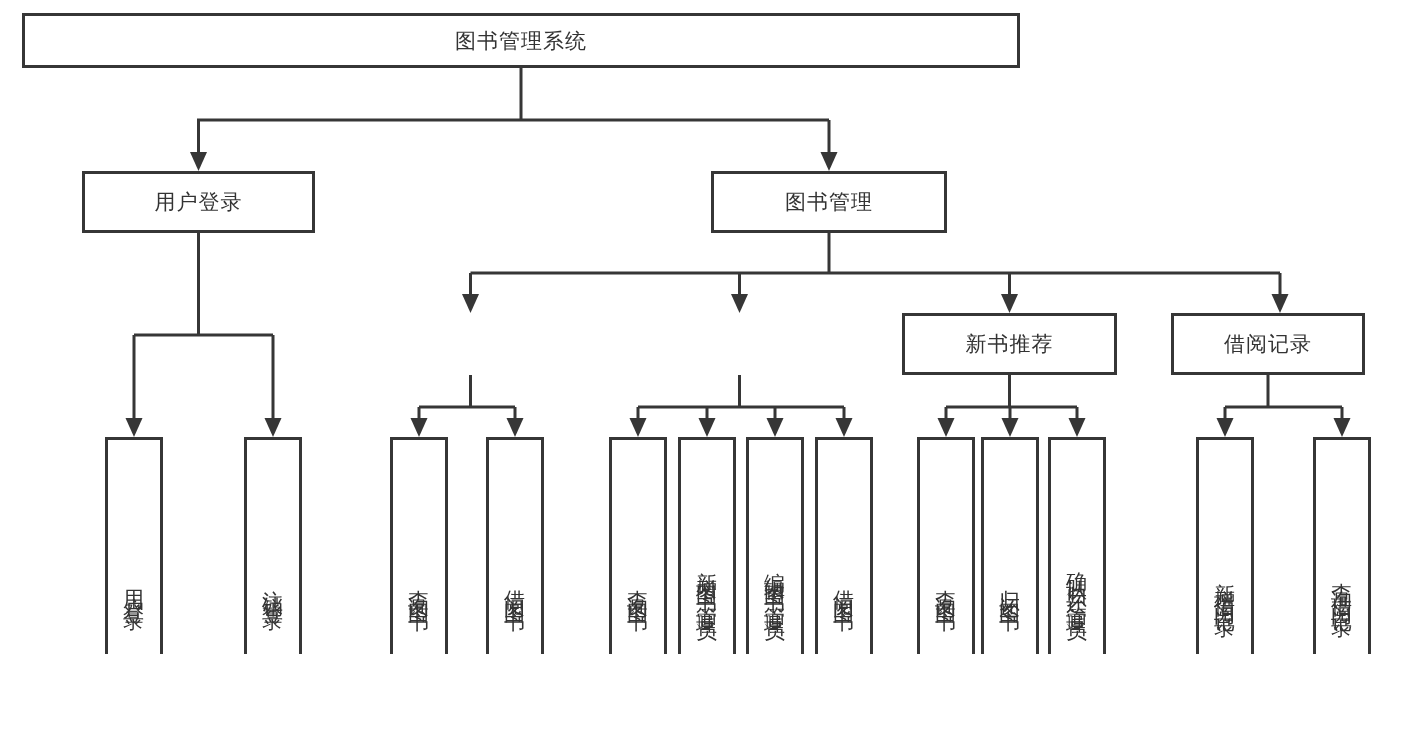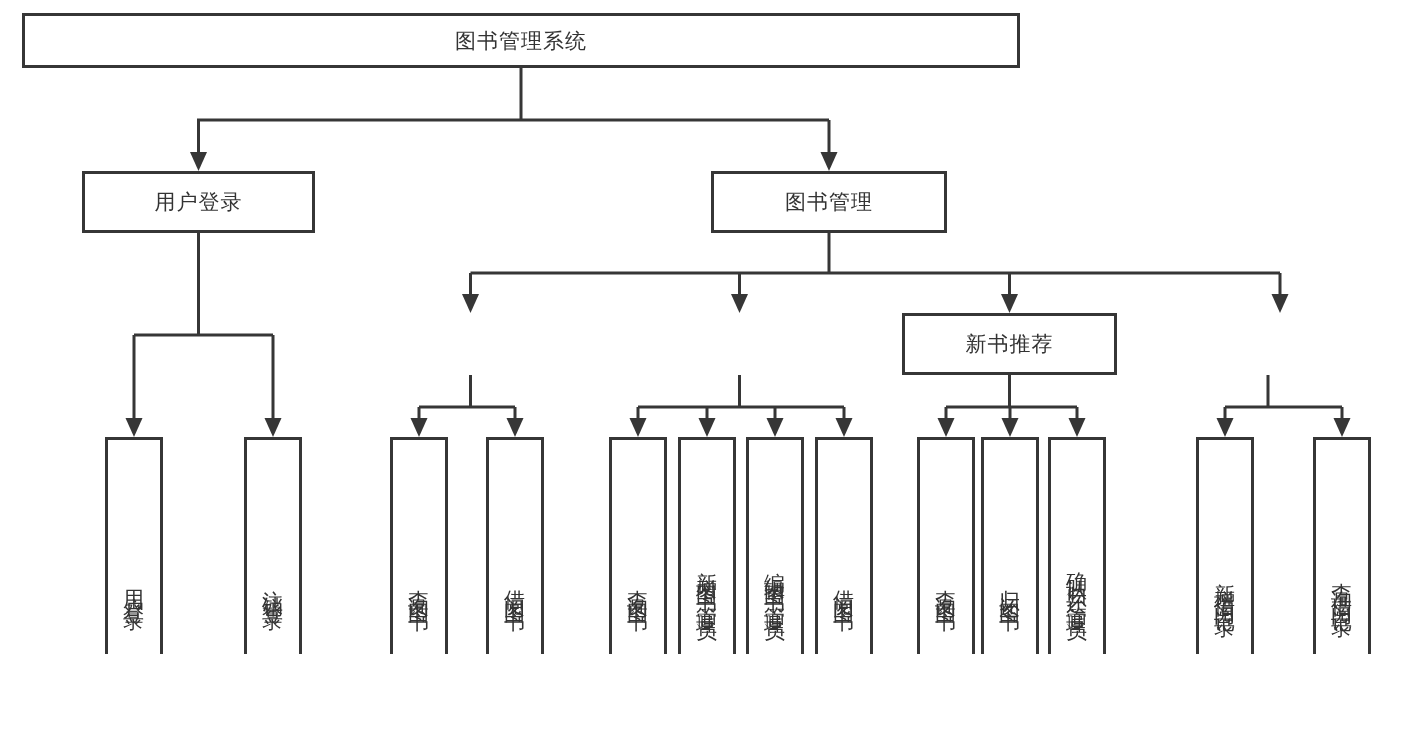--- a/index.html
+++ b/index.html
@@ -102,20 +102,23 @@
   <div class="box hnode" style="left:82px;top:171px;width:233px;height:62px">
     <span class="lbl">用户登录</span>
   </div>
   <div class="box hnode" style="left:711px;top:171px;width:236px;height:62px">
     <span class="lbl">图书管理</span>
   </div>
 
   <div class="box hnode" style="left:902px;top:313px;width:215px;height:62px">
     <span class="lbl">新书推荐</span>
   </div>
+  <div class="box hnode" style="left:1171px;top:313px;width:194px;height:62px">
+    <span class="lbl">借阅记录</span>
+  </div>
 
   <div class="box vnode" style="left:105px">
     <span class="lbl">用户登录</span>
   </div>
   <div class="box vnode" style="left:244px">
     <span class="lbl">注销登录</span>
   </div>
 
   <div class="box vnode" style="left:390px">
     <span class="lbl">查询图书</span>

